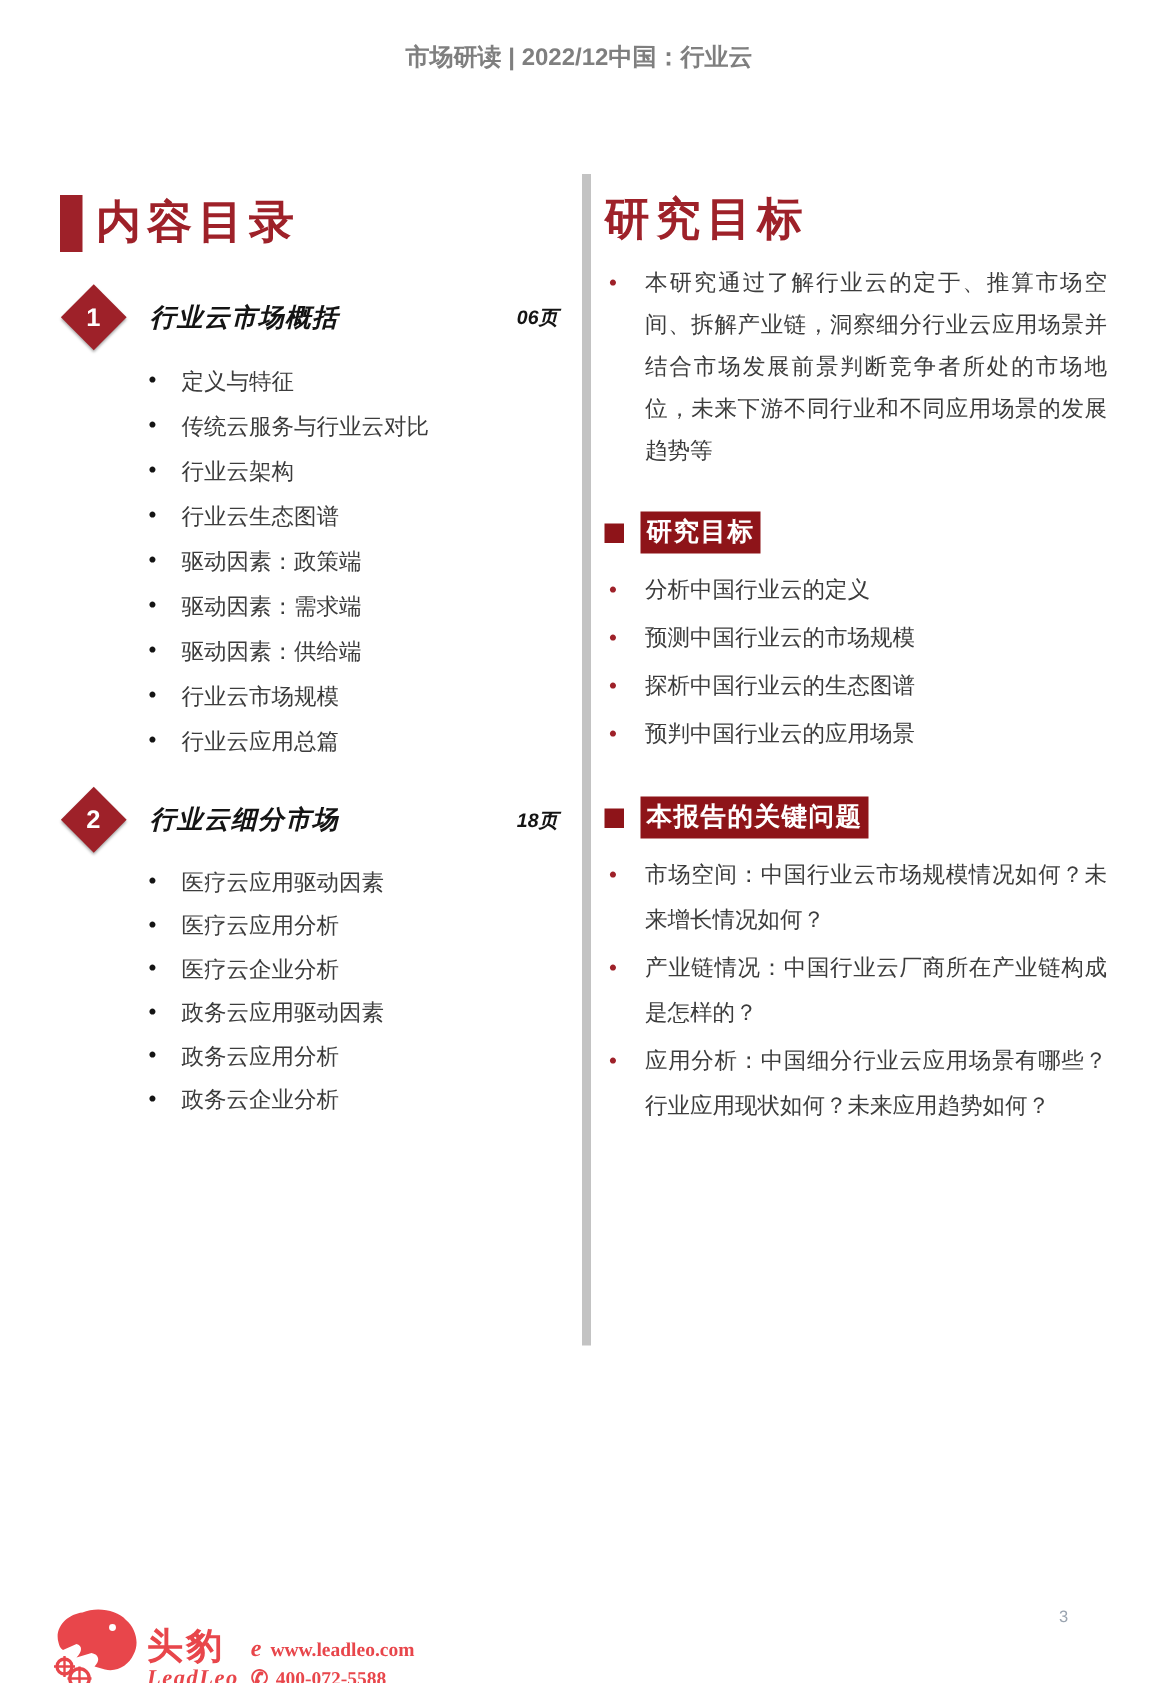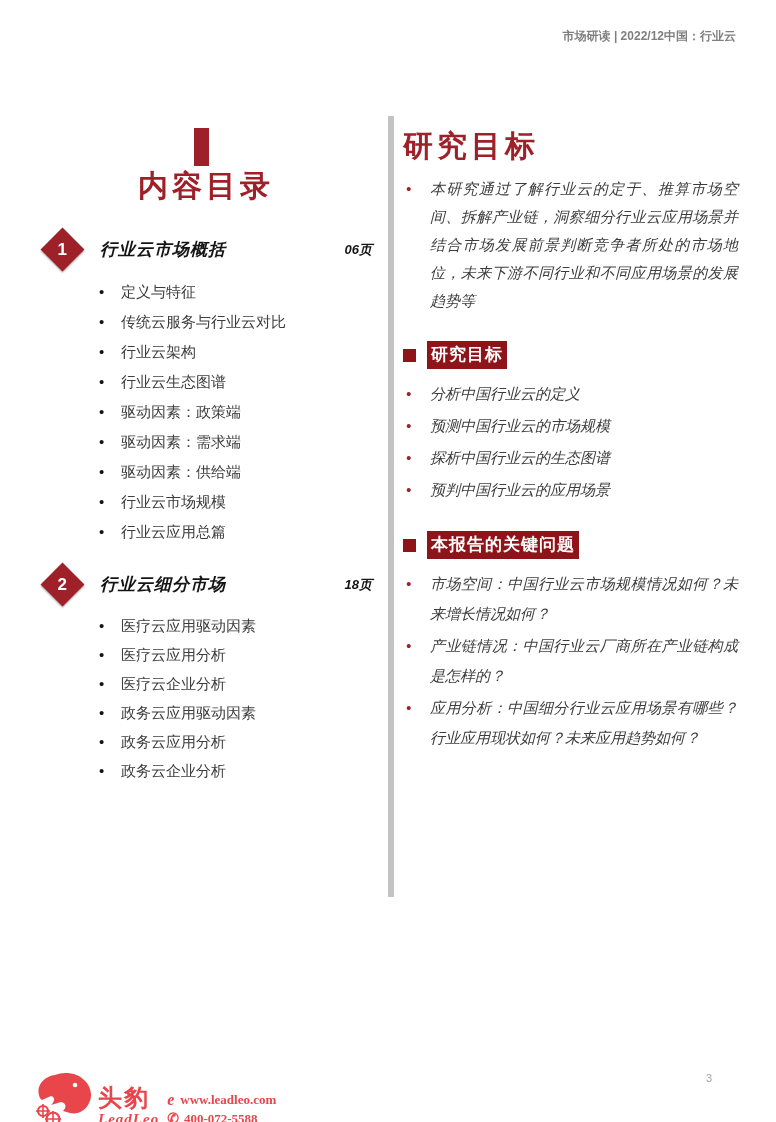--- a/index.html
+++ b/index.html
@@ -8,35 +8,35 @@
     position:relative;
     background:#ffffff;
     font-family:"Liberation Sans","DejaVu Sans",sans-serif;
     color:#3c3c3c;
     overflow:hidden;
   }
 
   
   .header {
     position:absolute; top:28px; left:36px; right:40px;
-    display:flex; justify-content:flex-end;
-    font-size:12px; font-weight:bold; color:#7f7f7f;
+    display:flex; justify-content:center;
+    font-size:16px; font-weight:bold; color:#7f7f7f;
   }
 
   
   .divider {
     position:absolute; left:388px; top:116px;
     width:6px; height:781px;
     background:var(--divider-gray,#c3c3c3);
   }
 
   
   .left-col { position:absolute; left:40px; top:128px; width:332px; }
 
-  .toc-title-row { display:flex; align-items:center;flex-direction:column; }
+  .toc-title-row { display:flex; align-items:center; }
   .title-bar {
     width:15px; height:38px; margin-right:9px;
     background:var(--dark-red,#9e2129);
   }
   .toc-title {
     font-size:30px; font-weight:bold; letter-spacing:4px;
     color:var(--dark-red,#9e2129);
   }
 
   .section-head { display:flex; align-items:center; margin-top:20px; cursor:pointer; }
@@ -85,21 +85,21 @@
     margin-left:11px;
     background:var(--highlight-red,#8e1419);
     color:#ffffff; font-weight:bold; font-size:17px;
     letter-spacing:1px; padding:2px 4px 3px;
   }
 
   ul.obj-list { list-style:none; }
   ul.obj-list li {
     position:relative; padding-left:27px;
     font-size:15px; line-height:28px; color:#3c3c3c;
-    text-align:justify; margin:4px 0;font-style:italic;
+    text-align:justify; margin:4px 0;
   }
   ul.obj-list li::before {
     content:"•"; position:absolute; left:3px; top:0;
     color:var(--dark-red,#9e2129);
   }
   ul.obj-list.spaced li { line-height:30px; margin:2px 0; }
 
   
   .footer { position:absolute; left:34px; top:1072px; display:flex; align-items:flex-end;font-family:Liberation Serif, serif; }
   .leopard { flex:0 0 auto; }

